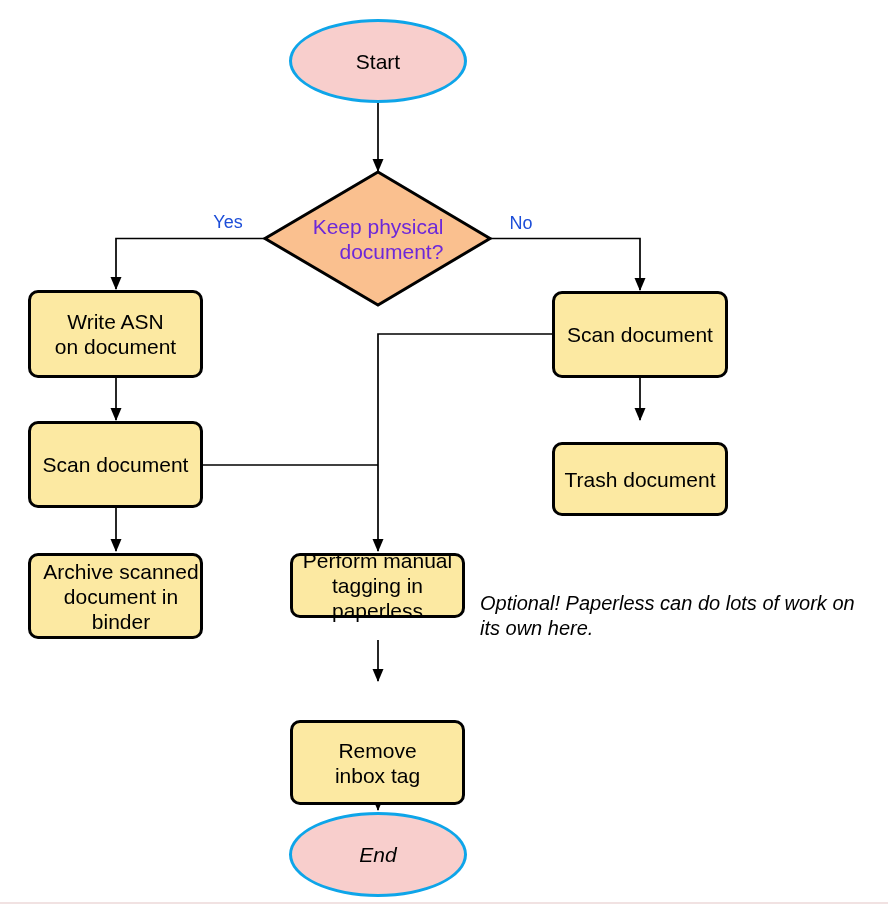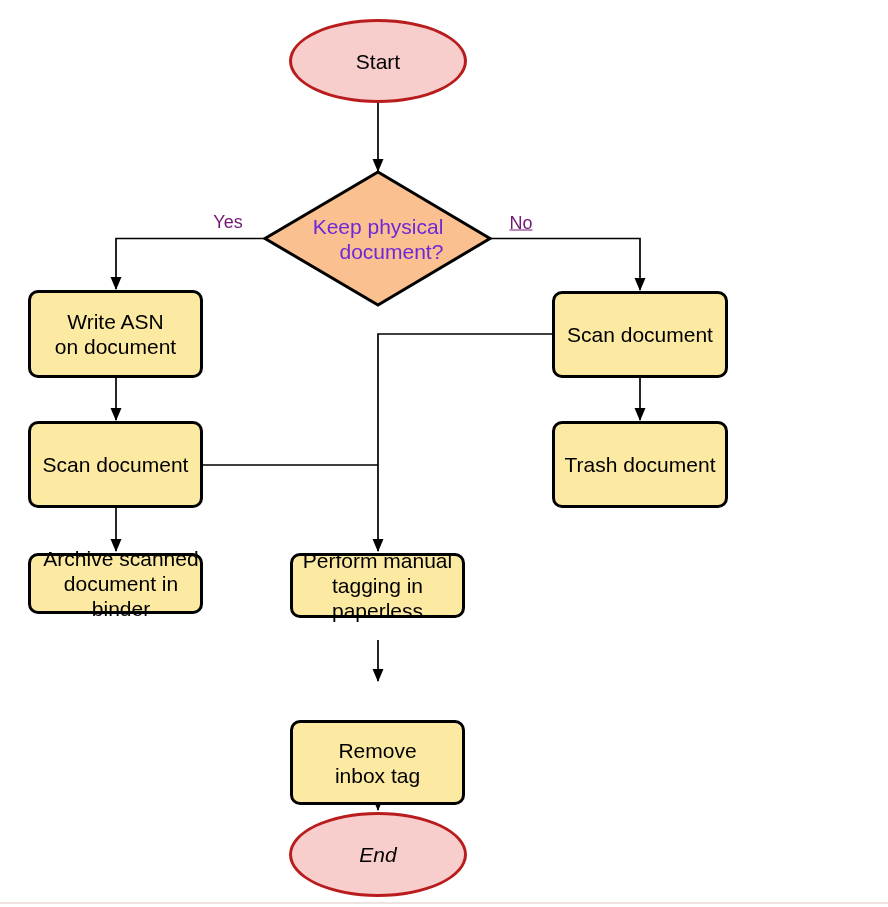--- a/index.html
+++ b/index.html
@@ -34,41 +34,41 @@
     line-height: 25px;
     white-space: pre-line;
   }
   .process {
     background: #fce9a2;
     border: 3px solid #000000;
     border-radius: 10px;
   }
   .terminal {
     background: #f8cecc;
-    border: 3px solid #b91c1c;
+    border: 3px solid #0ea5e9;
     border-radius: 50%;
   }
   .decision-label {
     position: absolute;
     z-index: 2;
     display: flex;
     align-items: center;
     justify-content: center;
     text-align: right;
     color: #6d28d9;
     font-size: 21px;
     line-height: 25px;
     white-space: pre-line;
   }
   .edge-label {
     position: absolute;
     z-index: 3;
     transform: translate(-50%, -50%);
     font-size: 18px;
-    color: #701a75;
+    color: #1d4ed8;
     white-space: nowrap;
   }
   .note {
     position: absolute;
     z-index: 2;
     font-size: 20px;
     line-height: 25px;
     font-style: italic;
     color: #000000;
     white-space: pre-line;
@@ -112,48 +112,50 @@
   <div class="node terminal" style="left:289px; top:19px; width:178px; height:84px;">
     <span>Start</span>
   </div>
 
   <div class="decision-label" style="left:278px; top:210px; width:200px; height:57px;">
     <span>Keep physical
 document?</span>
   </div>
 
   <div class="edge-label" style="left:228px; top:222px;">Yes</div>
-  <div class="edge-label" style="left:521px; top:223px;text-decoration:underline;">No</div>
+  <div class="edge-label" style="left:521px; top:223px;">No</div>
 
   <div class="node process" style="left:28px; top:290px; width:175px; height:88px;align-items:center;">
     <span>Write ASN
 on document</span>
   </div>
   <div class="node process" style="left:28px; top:421px; width:175px; height:87px;">
     <span>Scan document</span>
   </div>
-  <div class="node process" style="left:28px; top:553px; width:175px; height:61px;padding-left:11px;">
+  <div class="node process" style="left:28px; top:553px; width:175px; height:86px;padding-left:11px;">
     <span>Archive scanned
 document in
 binder</span>
   </div>
 
   <div class="node process" style="left:552px; top:291px; width:176px; height:87px;">
     <span>Scan document</span>
   </div>
-  <div class="node process" style="left:552px; top:421px; width:176px; height:87px;">
+  <div class="node process" style="left:552px; top:442px; width:176px; height:74px;">
     <span>Trash document</span>
   </div>
 
   <div class="node process" style="left:290px; top:553px; width:175px; height:65px;">
     <span>Perform manual
 tagging in
 paperless</span>
   </div>
 
+  <div class="note" style="left:480px; top:591px; width:405px;">Optional! Paperless can do lots of work on
+its own here.</div>
 
   <div class="node process" style="left:290px; top:683px; width:175px; height:85px;margin-top:37px;">
     <span>Remove
 inbox tag</span>
   </div>
 
   <div class="node terminal" style="left:289px; top:812px; width:178px; height:85px;font-style:italic;">
     <span>End</span>
   </div>
 

